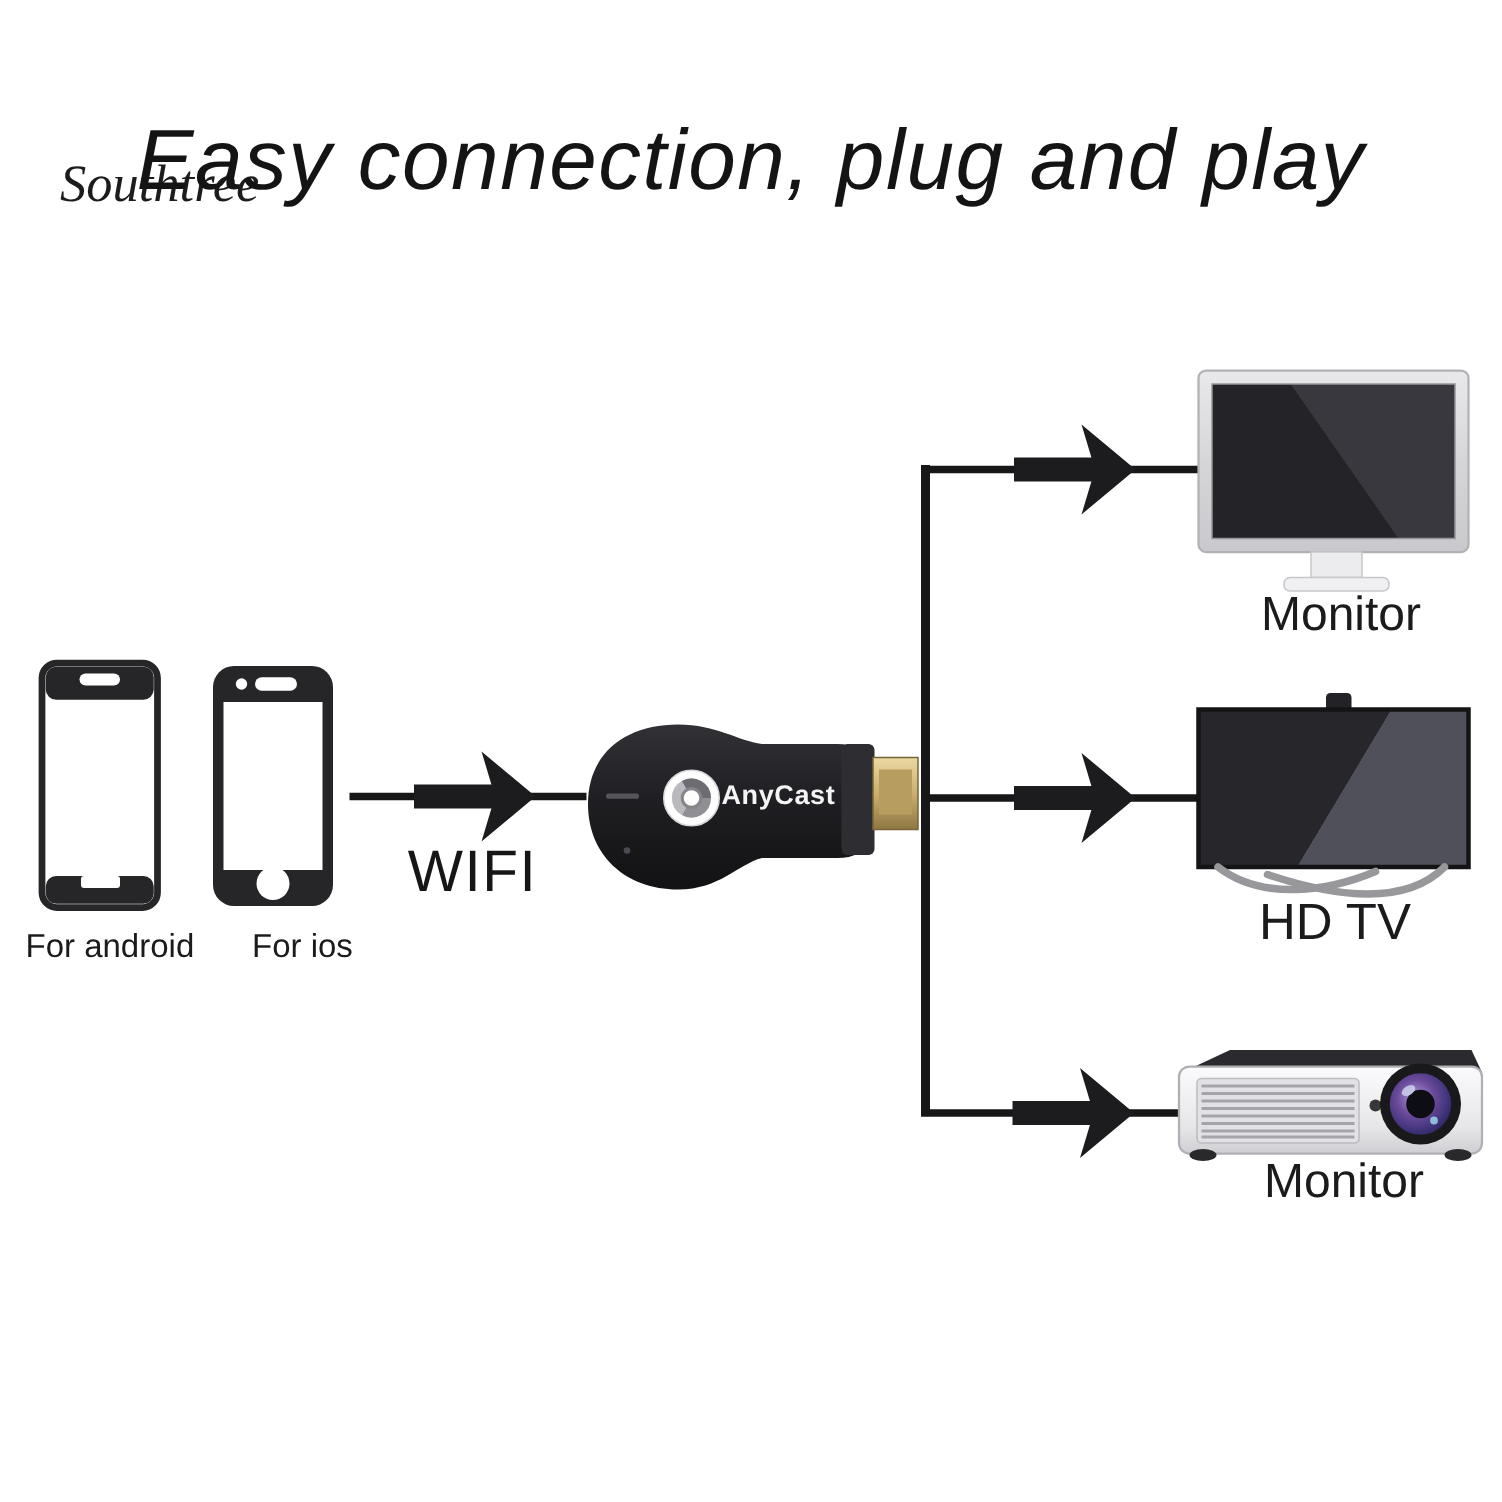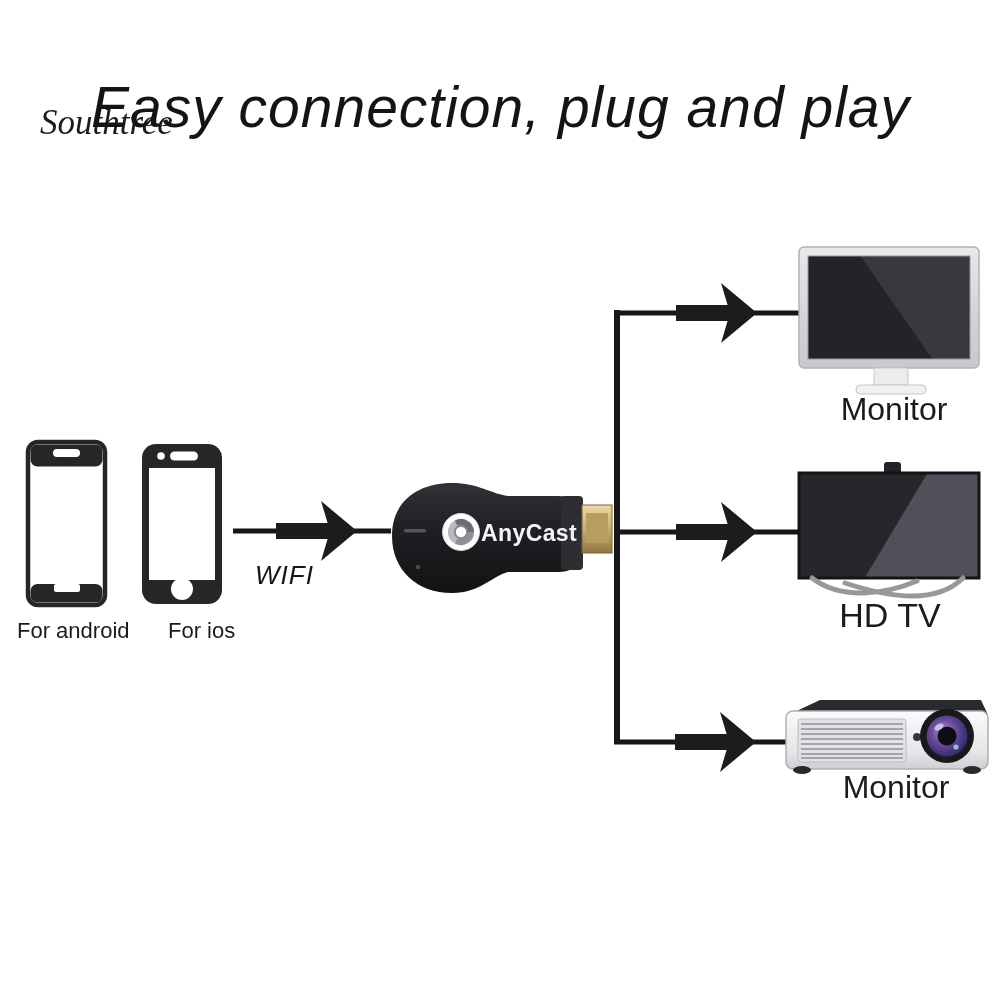--- a/index.html
+++ b/index.html
@@ -13,22 +13,22 @@
     left:0;top:74px;width:1001px;text-align:center;
     font-size:57px;font-weight:400;letter-spacing:1px;color:#141414;font-style:italic;
   }
   .watermark{
     left:40px;top:103px;font-family:"Liberation Serif", serif;
     font-style:italic;font-size:35px;color:#1c1c1c;
   }
   .phone-label{top:618px;font-size:22px;color:#1b1b1b;text-align:right;}
   .lbl-android{left:17px;}
   .lbl-ios{left:152px;margin-left:16px;}
-  .wifi-label{left:255px;top:560px;width:120px;font-size:26px;letter-spacing:1px;color:#161616;font-style:italic;}
-  .brand-label{left:481px;top:520px;font-size:23px;font-weight:700;letter-spacing:.4px;color:#f4f4f6;}
+  .wifi-label{left:255px;top:560px;width:120px;text-align:center;font-size:39px;letter-spacing:1px;color:#161616;}
+  .brand-label{left:481px;top:520px;font-size:18px;font-weight:700;letter-spacing:.4px;color:#f4f4f6;}
   .out-label{width:160px;text-align:center;color:#1b1b1d;}
   .lbl-monitor-top{left:814px;top:391px;font-size:32px;}
   .lbl-hdtv{left:810px;top:596px;font-size:34px;}
   .lbl-monitor-bottom{left:816px;top:769px;font-size:32px;}
 </style>
 </head>
 <body>
 
 <div id="stage">
 

